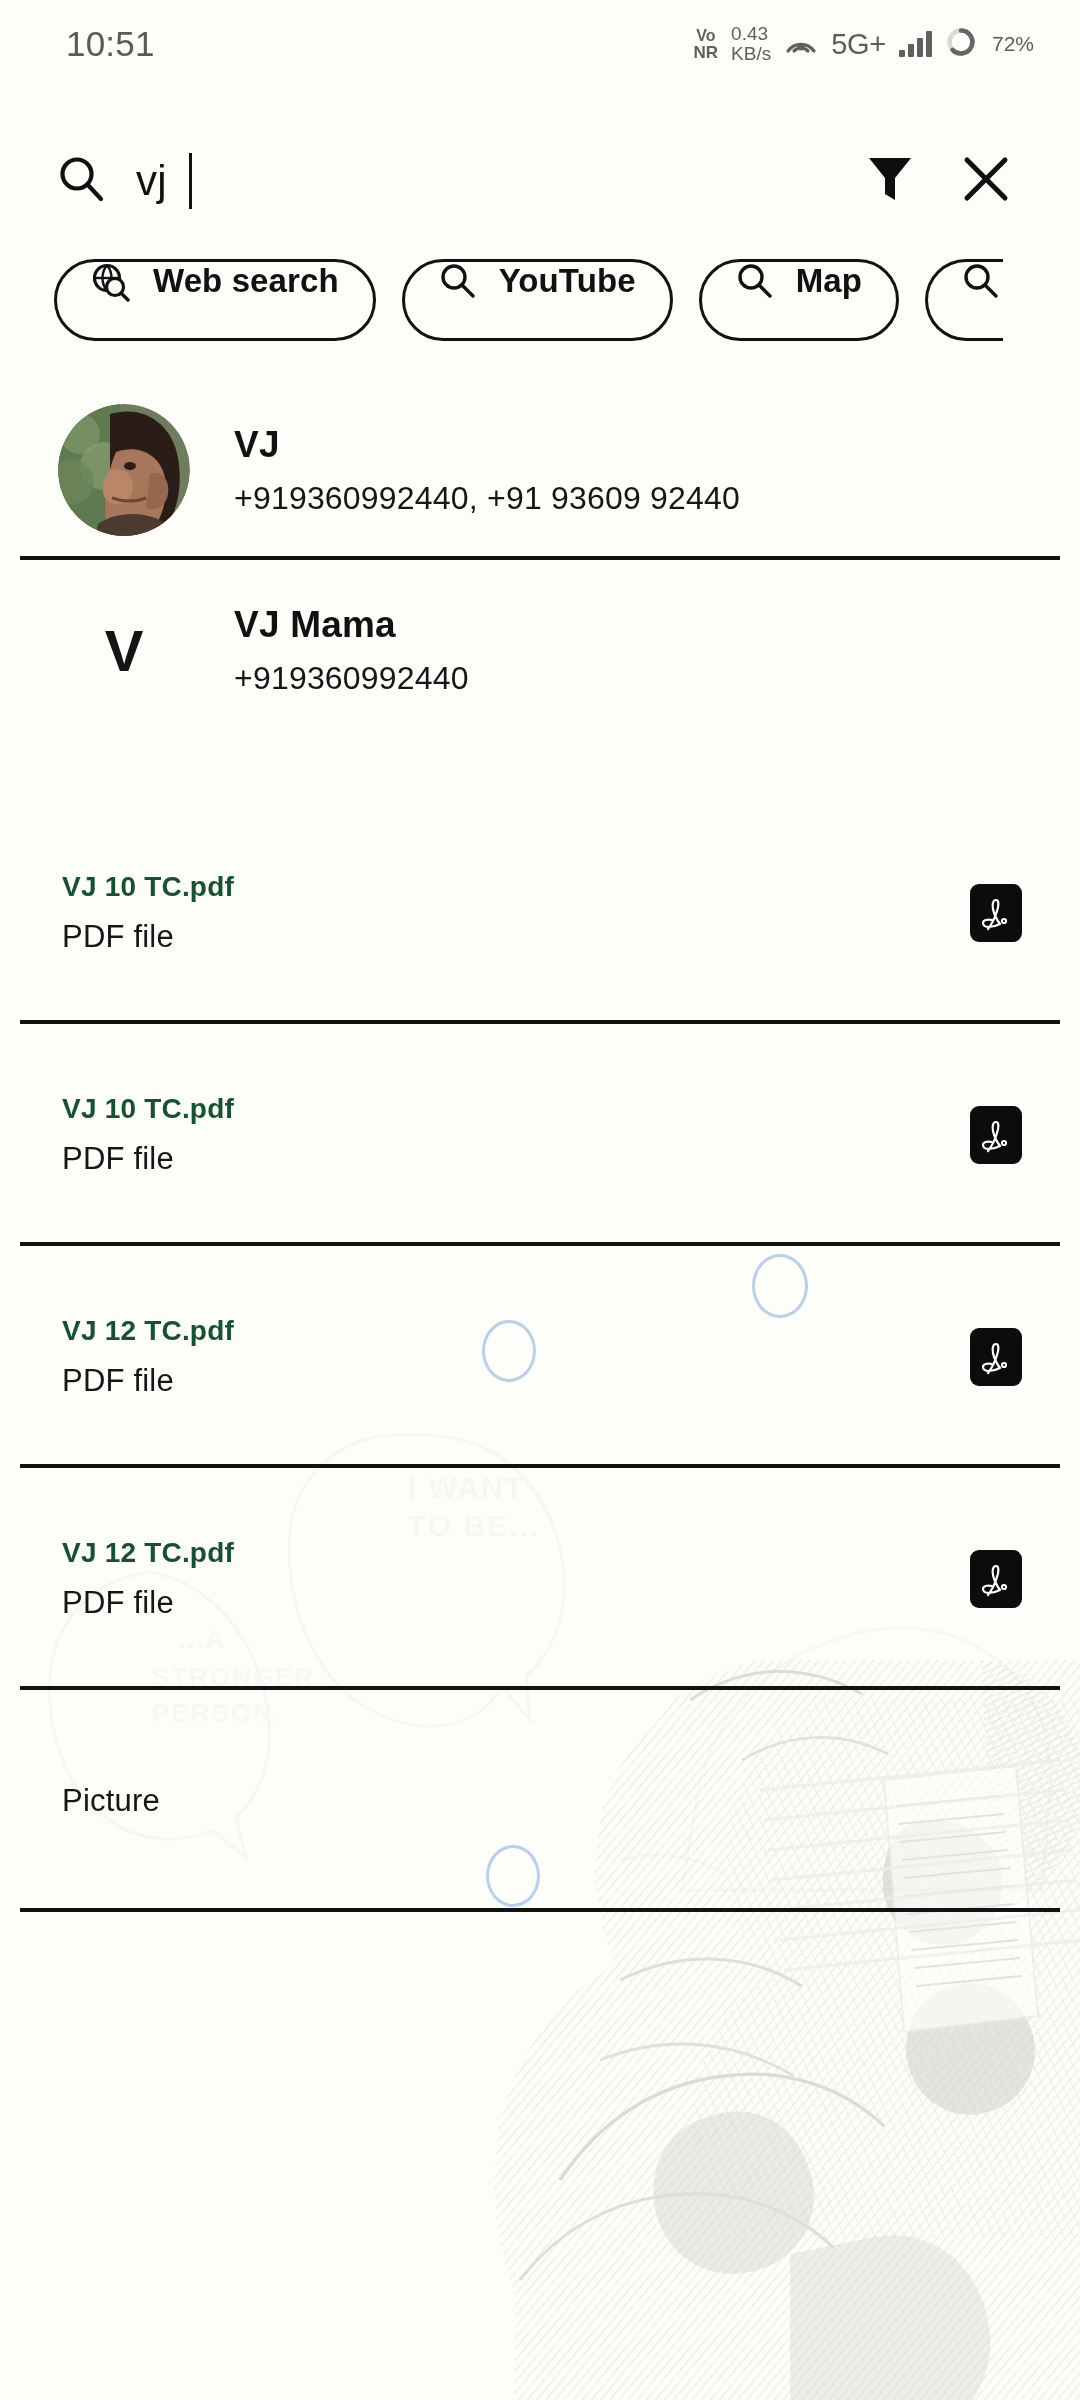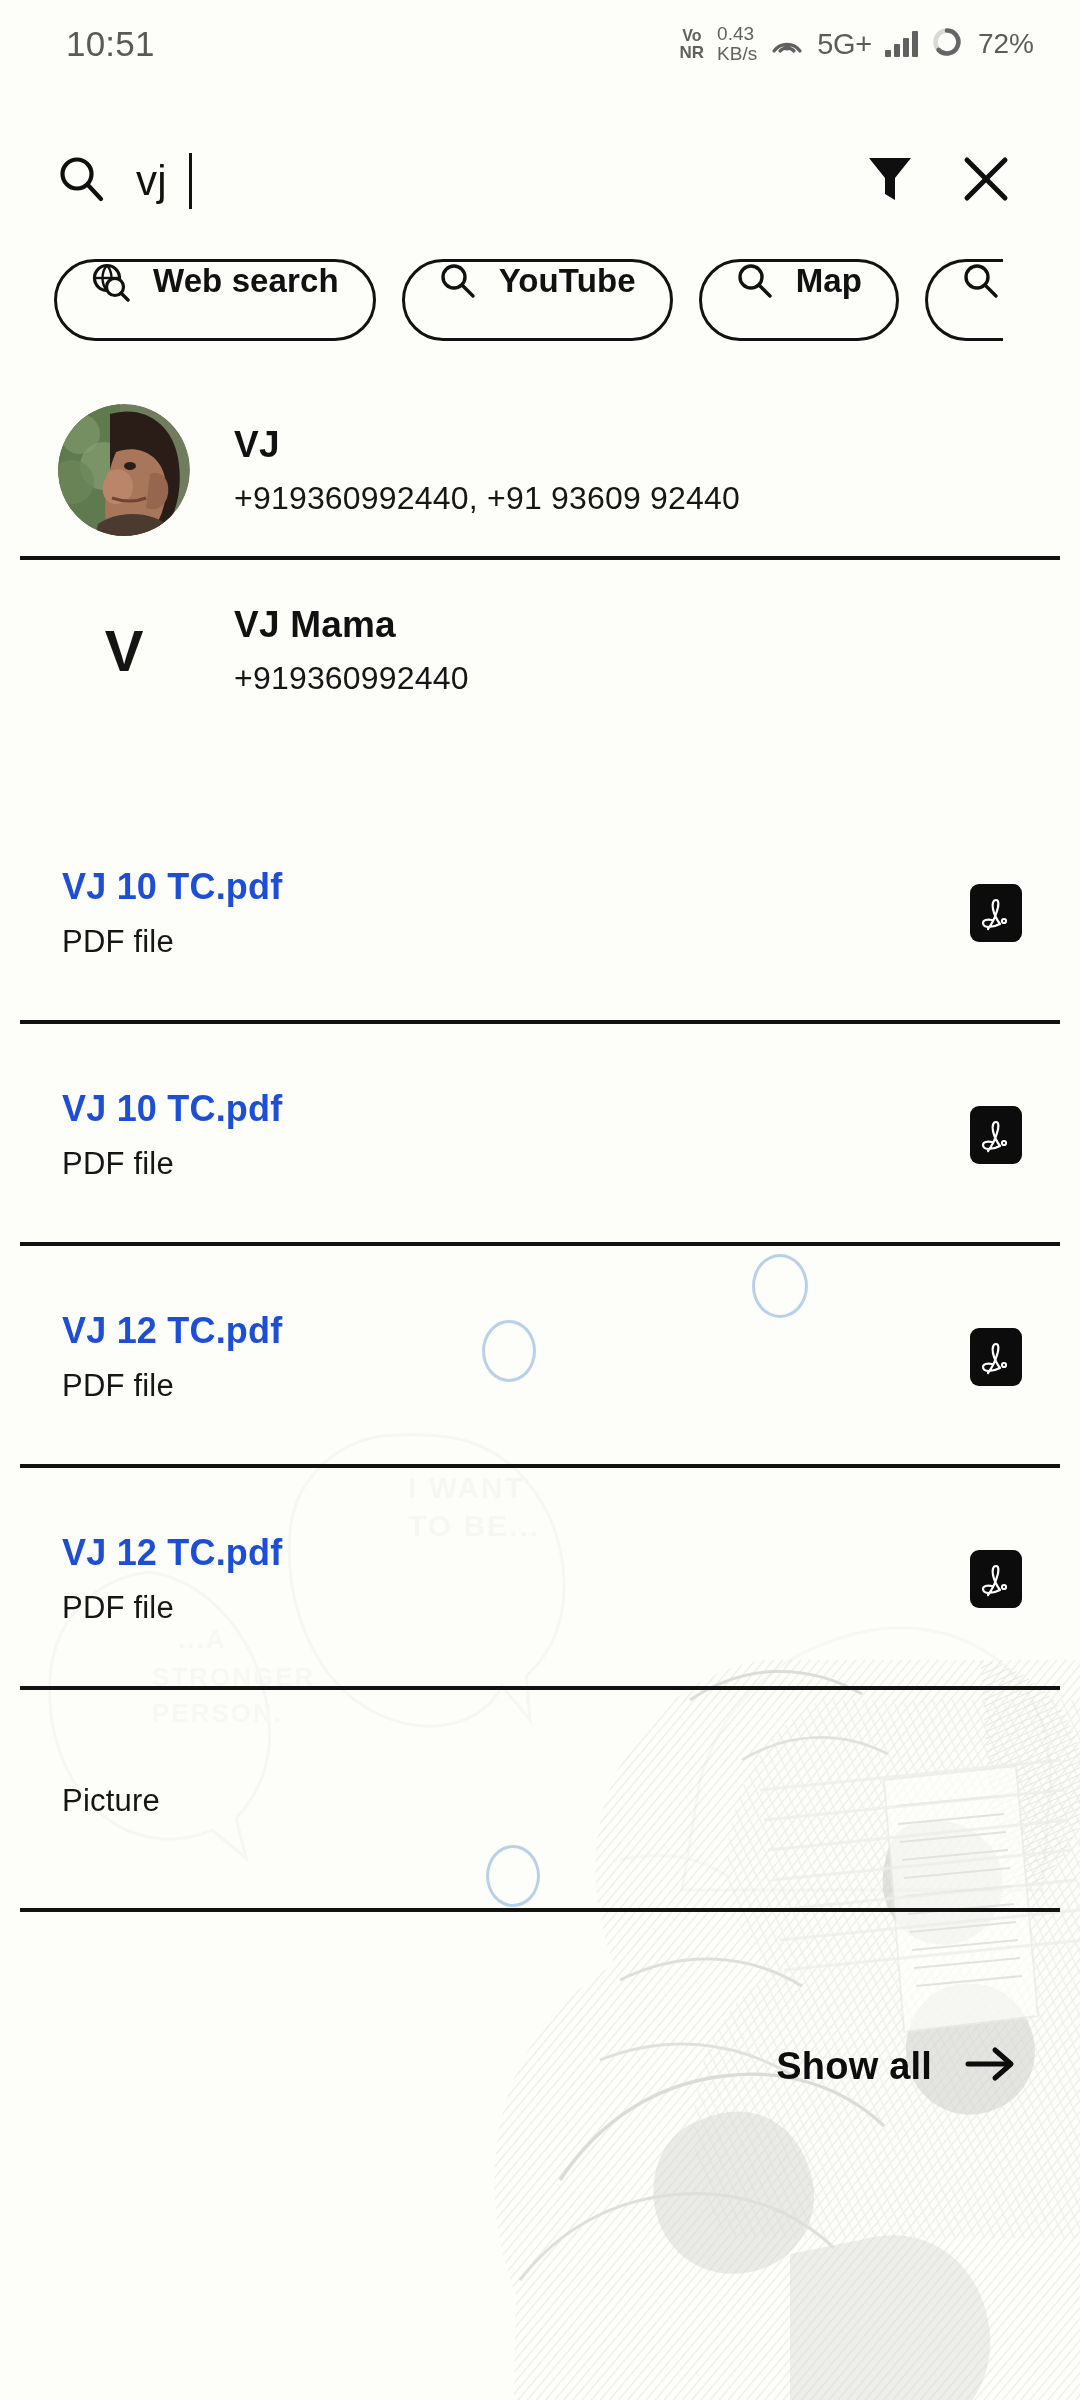--- a/index.html
+++ b/index.html
@@ -81,21 +81,21 @@
     font-weight: 500;
     color: #606060;
   }
   .sb-5g {
     font-size: 29px;
     font-weight: 500;
     color: #5c5c5a;
     letter-spacing: -.3px;
   }
   #battery-pct {
-    font-size: 28px;
+    font-size: 21px;
     font-weight: 500;
     color: #5c5c5a;
     margin-left: 2px;
   }
   .bars {
     display: flex;
     align-items: flex-end;
     gap: 3px;
     height: 26px;
   }
@@ -265,23 +265,23 @@
     justify-content: space-between;
     padding: 0 58px 0 62px;
     box-sizing: border-box;
   }
   .file-text {
     display: flex;
     flex-direction: column;
     gap: 16px;
   }
   .file-name {
-    font-size: 36px;
+    font-size: 28px;
     font-weight: 700;
-    color: #1d4ed8;
+    color: #14532d;
     letter-spacing: .2px;
   }
   .file-sub {
     font-size: 31px;
     font-weight: 400;
     color: #161616;
     letter-spacing: .2px;
   }
   .pdf-icon {
     width: 52px;
@@ -658,23 +658,14 @@
 
     <div class="row file-row">
       <div class="file-text">
         <span class="file-sub">Picture</span>
       </div>
       <div style="width:52px;height:58px;"></div>
       <div class="divider" style="bottom:0;"></div>
     </div>
   </div>
 
-  <div id="show-all-row">
-    <span id="show-all-label">Show all</span>
-    <span>
-      <svg width="54" height="40" viewBox="0 0 54 40">
-        <line x1="4" y1="20" x2="46" y2="20" stroke="#0d0d0d" stroke-width="5" stroke-linecap="round"></line>
-        <path d="M31 6 L47 20 L31 34" fill="none" stroke="#0d0d0d" stroke-width="5" stroke-linecap="round" stroke-linejoin="round"></path>
-      </svg>
-    </span>
-  </div>
 
 </div>
 
 </body></html>

